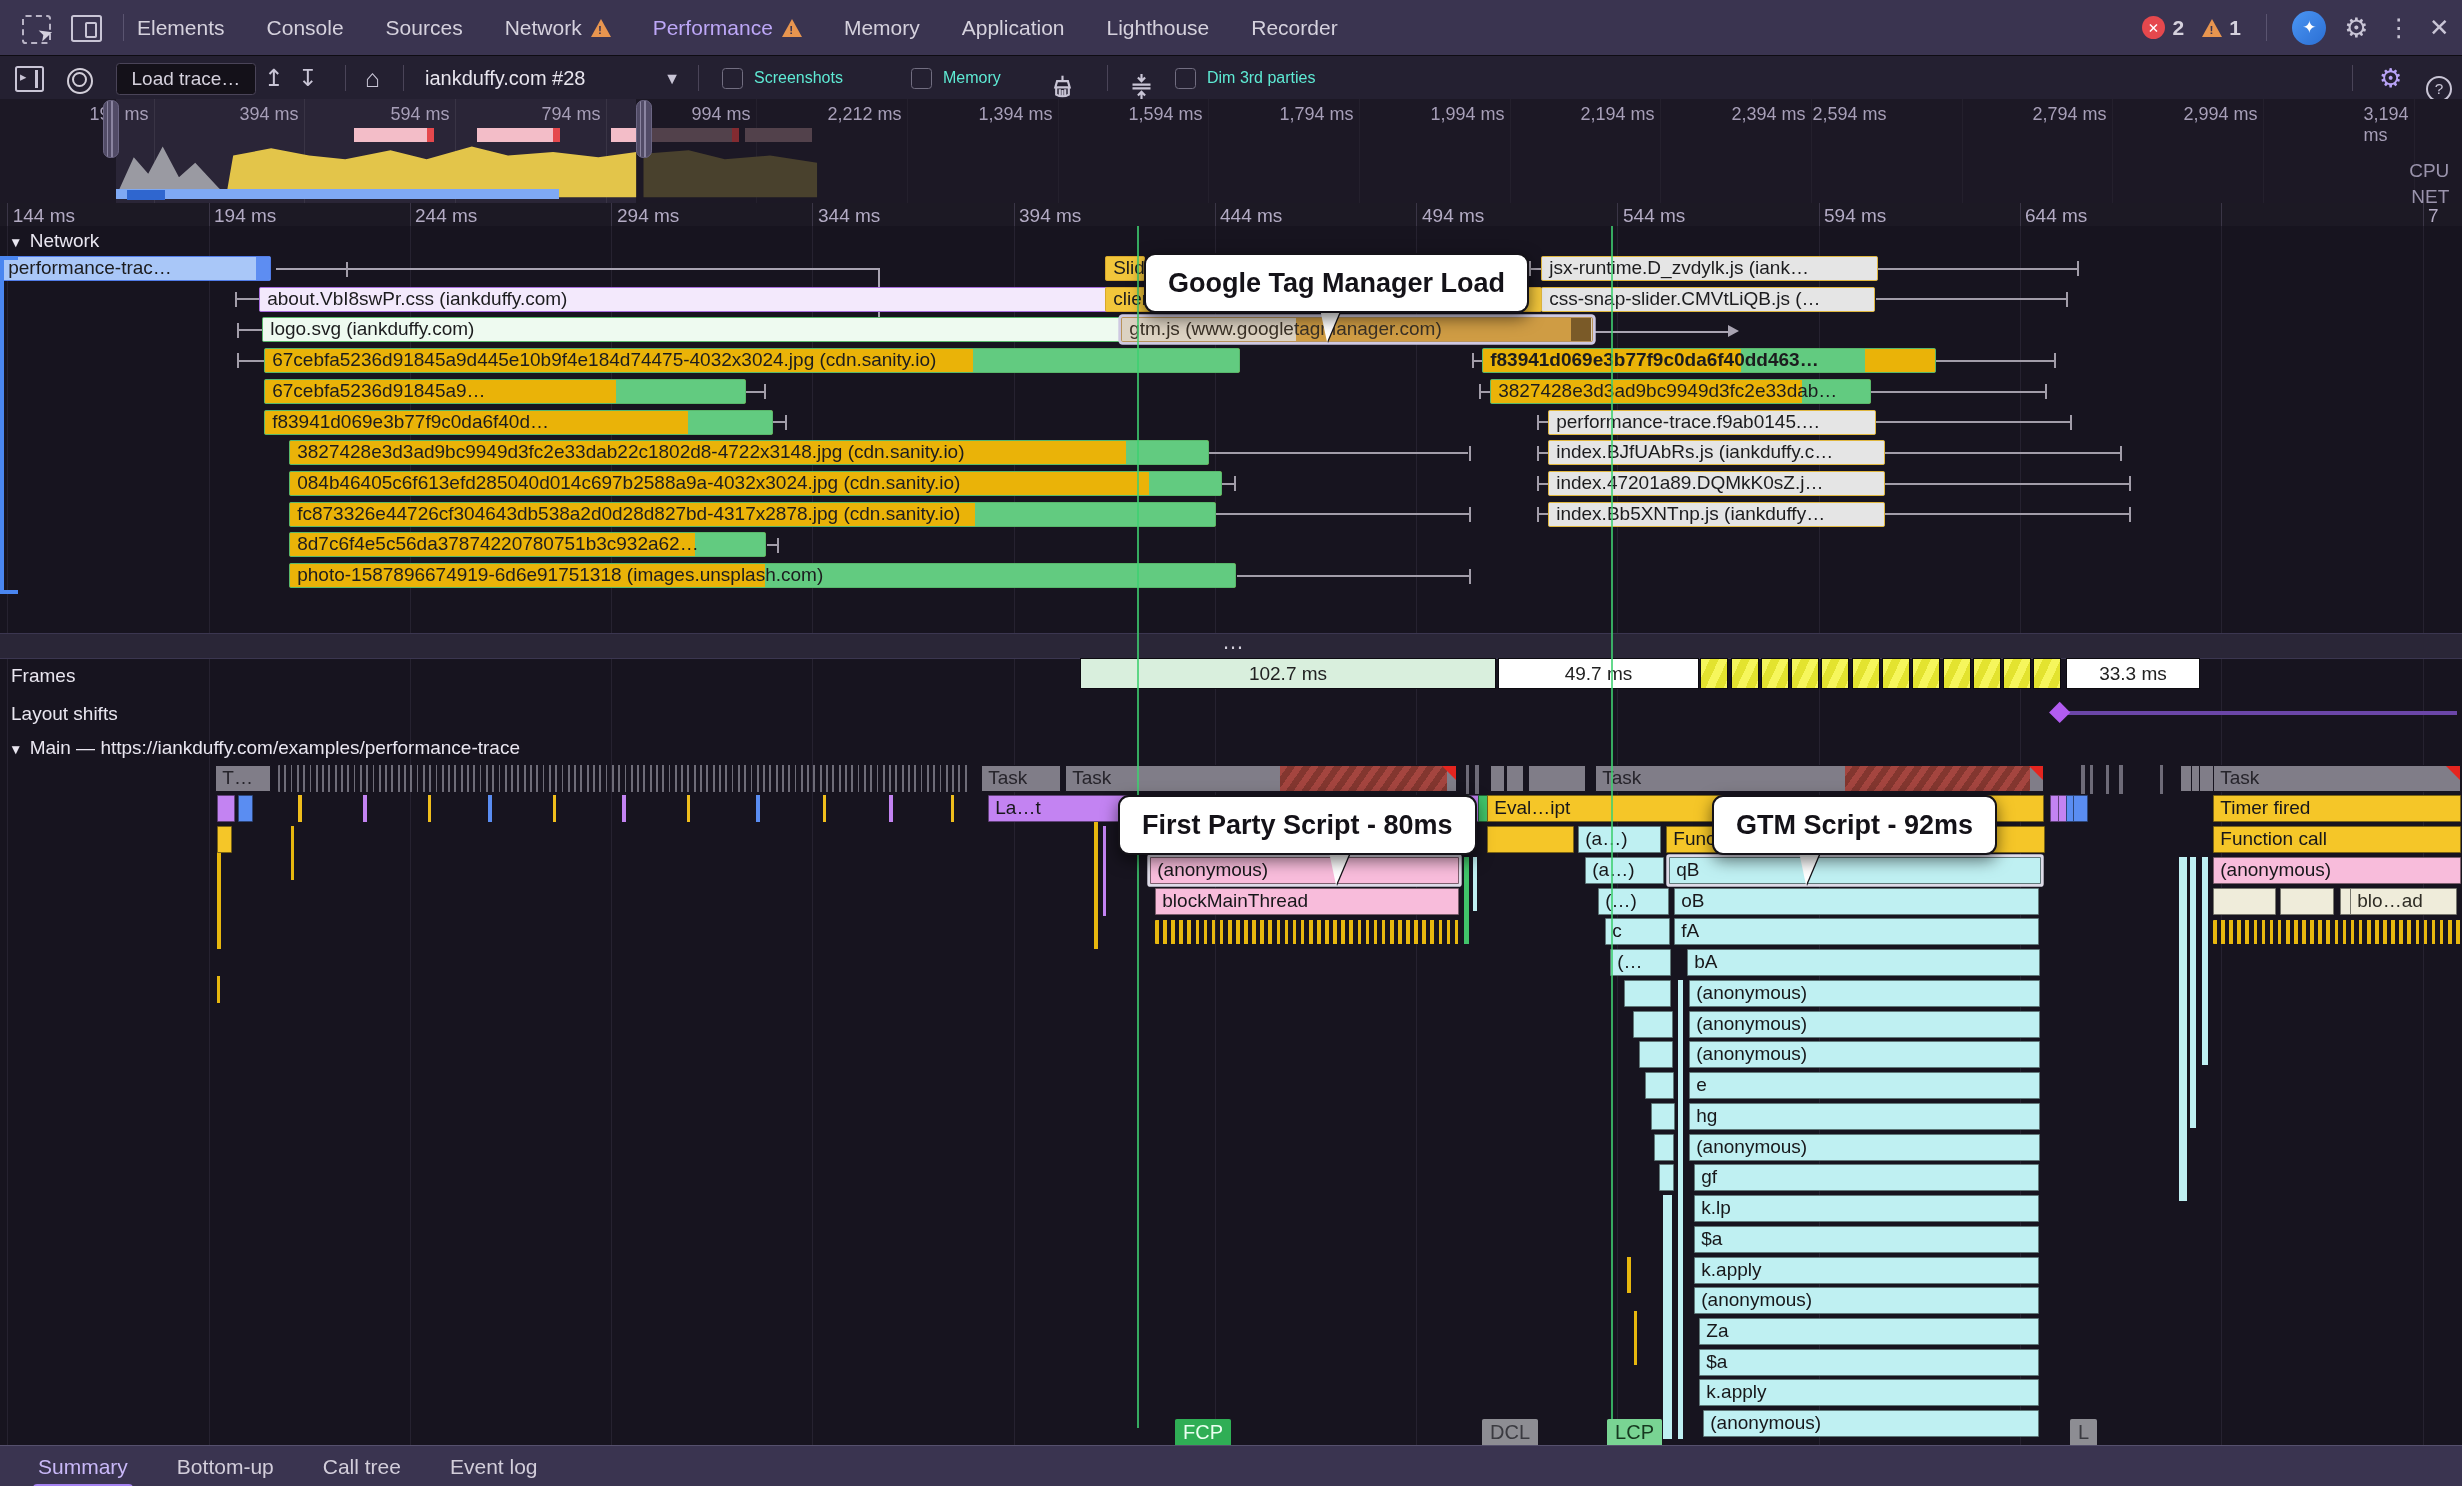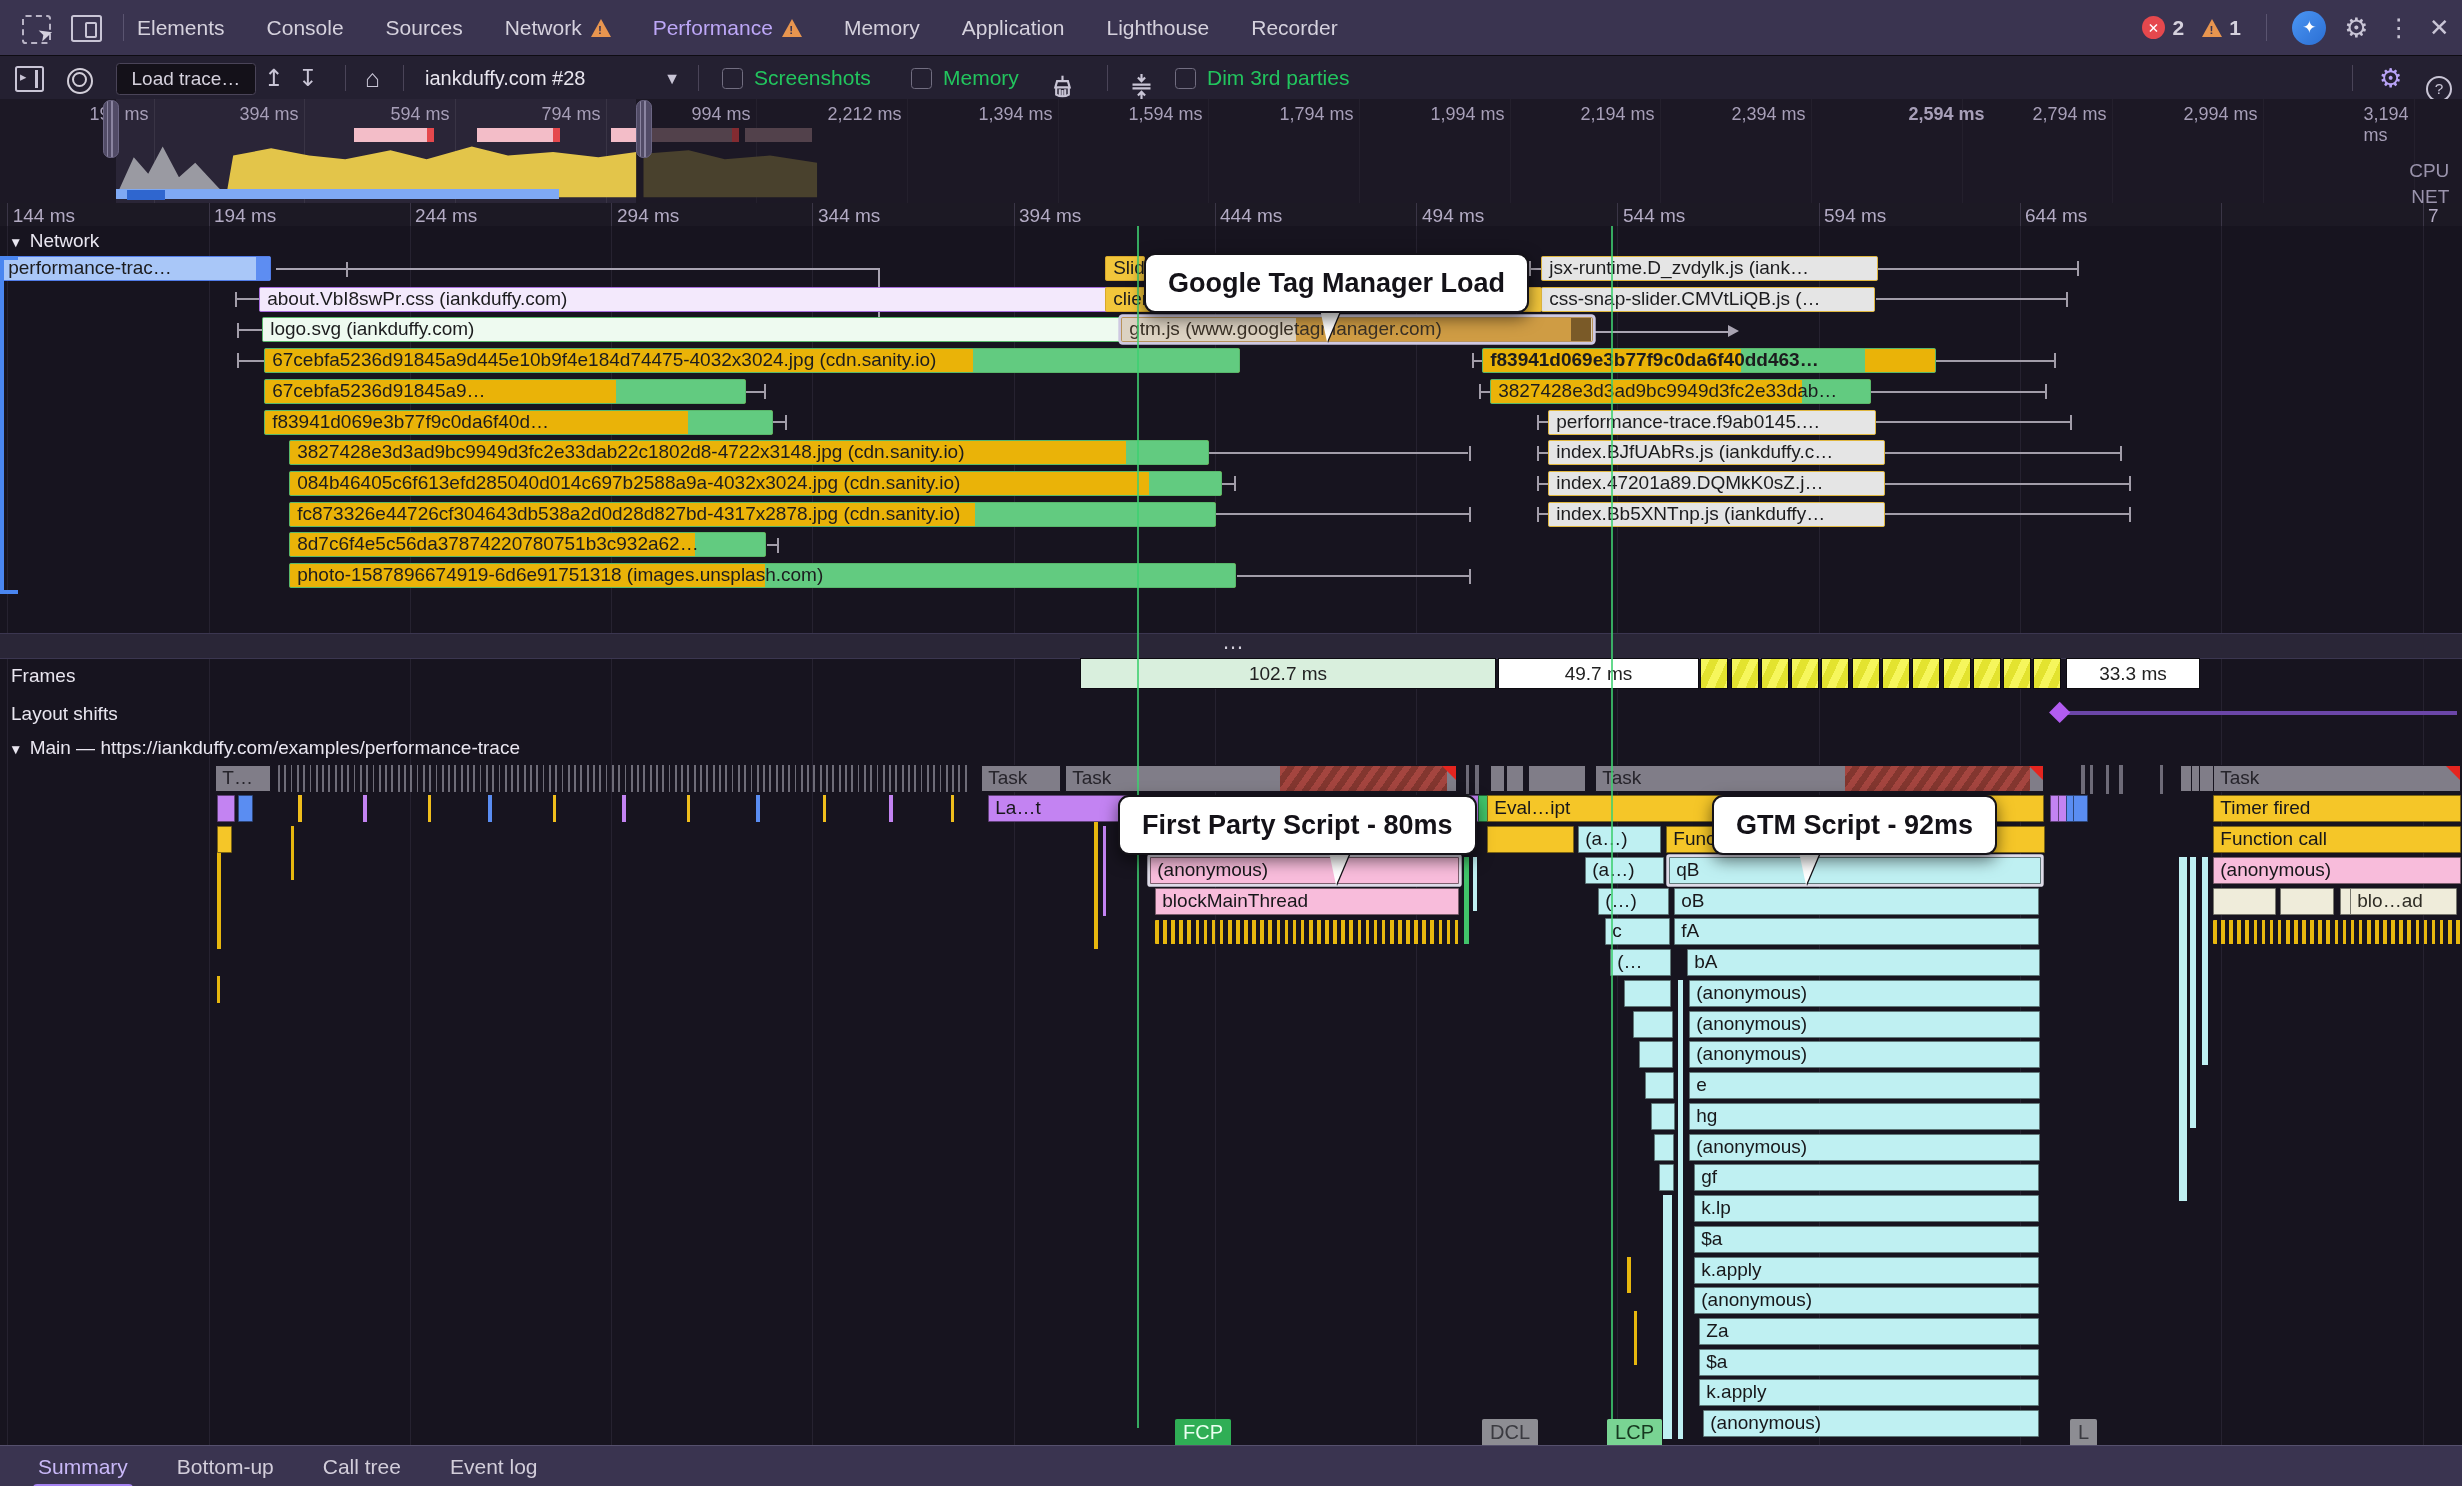--- a/index.html
+++ b/index.html
@@ -39,21 +39,21 @@
   #record-icon{left:67px;top:11.8px;width:22px;height:22px;border:2.7px solid #d2ced9;border-radius:50%;}
   #record-icon i{position:absolute;left:2.7px;top:2.7px;width:11px;height:11px;border:2.7px solid #d2ced9;border-radius:50%;}
   #load-trace{left:116px;top:7.2px;height:30px;padding:0 14.5px;background:#141119;border:0.9px solid #4a4458;
               border-radius:3.6px;font-size:19px;color:#d5d1dd;display:flex;align-items:center;}
   .arrow-glyph{font-size:23.5px;color:#c9c5d6;}
   #home-icon{font-size:25px;}
   #session{font-size:20px;color:#e8e5ee;}
   .caret{font-size:16.3px;color:#c9c5d6;}
   .tsep{position:absolute;top:9px;width:0.9px;height:26px;background:#4a4458;}
   .chk{width:19px;height:19px;border:1.8px solid #716d80;border-radius:3.6px;background:transparent;margin-right:11px;}
-  .chk-label{font-size:21px;color:#22c55e;}
+  .chk-label{font-size:16px;color:#5eead4;}
   #gear-bottom{color:#b9a3f7;font-size:26px;position:relative;}
   #help-icon{width:22px;height:22px;border:2.3px solid #c9c5d6;border-radius:50%;font-size:15.4px;
              display:flex;align-items:center;justify-content:center;}
   
   #overview{position:absolute;left:0;top:99px;width:2462px;height:104px;background:#2a2537;overflow:hidden;}
   .ov-grid{position:absolute;top:0;width:0.9px;height:104px;background:rgba(255,255,255,.07);}
   .ov-tick{position:absolute;top:4.5px;font-size:18px;color:#a79fb8;transform:translateX(-100%);padding-right:5.4px;}
   .dim-zone{position:absolute;top:0;height:104px;background:rgba(10,8,16,.45);}
   .lt-bar{position:absolute;top:29px;height:13.6px;background:#f3bdc8;}
   .lt-bar.dim{background:#8d6f7c;}
@@ -325,21 +325,21 @@
         <span class="ov-tick" style="left: 455px;">594 ms</span>
         <span class="ov-tick" style="left: 606px;">794 ms</span>
         <span class="ov-tick" style="left: 756px;">994 ms</span>
         <span class="ov-tick" style="left: 907px;">2,212 ms</span>
         <span class="ov-tick" style="left: 1058px;">1,394 ms</span>
         <span class="ov-tick" style="left: 1208px;">1,594 ms</span>
         <span class="ov-tick" style="left: 1359px;">1,794 ms</span>
         <span class="ov-tick" style="left: 1510px;">1,994 ms</span>
         <span class="ov-tick" style="left: 1660px;">2,194 ms</span>
         <span class="ov-tick" style="left: 1811px;">2,394 ms</span>
-        <span class="ov-tick" style="left: 1990px; font-weight: bold;">2,594 ms</span>
+        <span class="ov-tick" style="left: 1892px;">2,594 ms</span>
         <span class="ov-tick" style="left: 2112px;">2,794 ms</span>
         <span class="ov-tick" style="left: 2263px;">2,994 ms</span>
         <span class="ov-tick" style="left: 2414px;">3,194 ms</span>
       </div>
     <div id="handle-left" class="handle" style="left: 103px;"></div>
     <div id="handle-right" class="handle" style="left: 636px;"></div>
     <span id="cpu-label">CPU</span>
     <span id="net-label">NET</span>
   </div>
 

